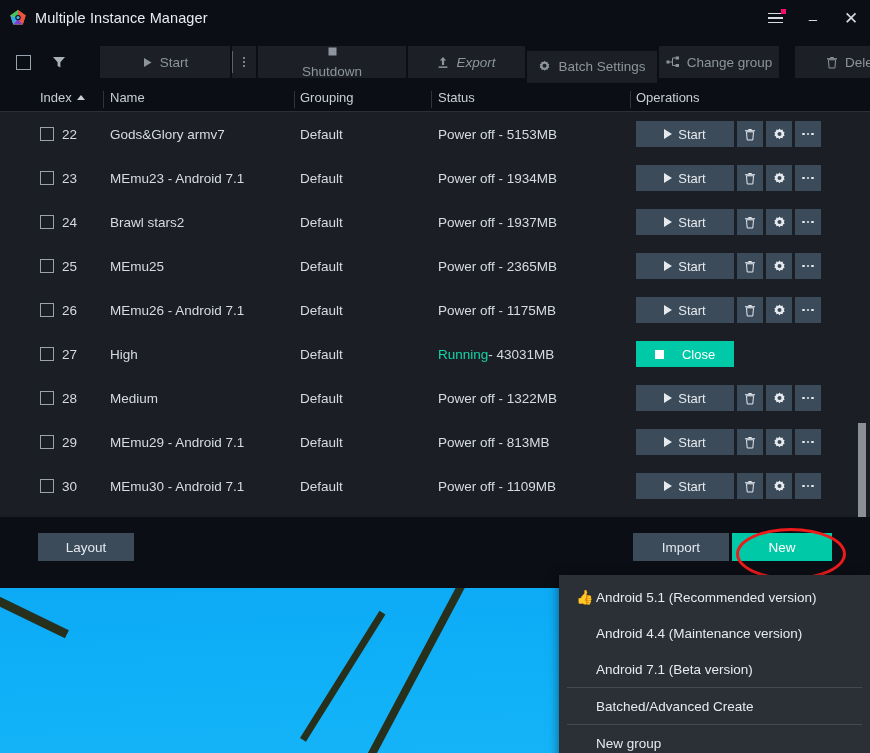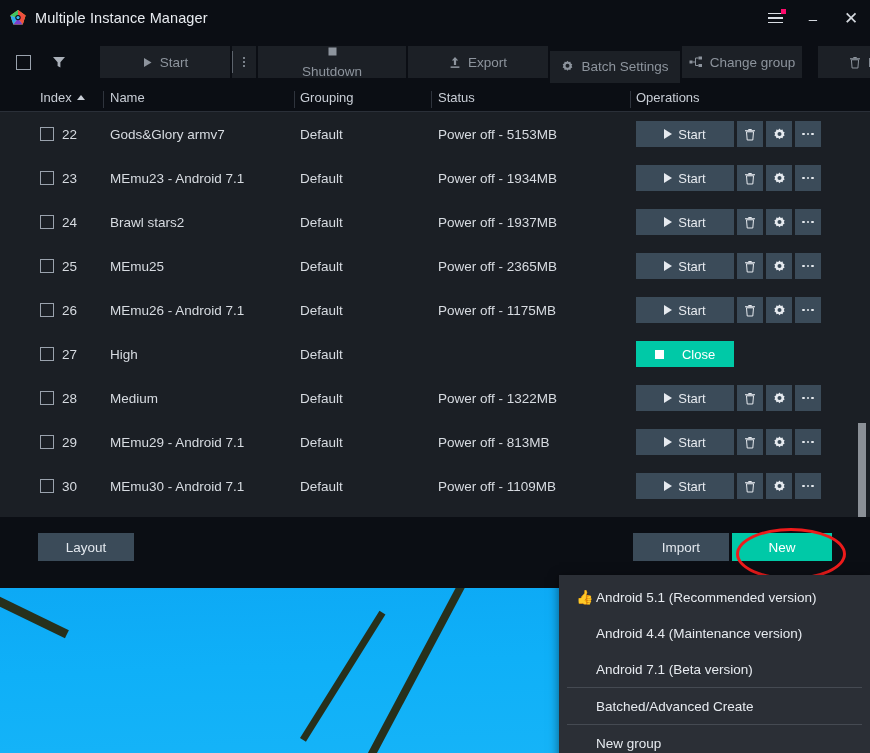--- a/index.html
+++ b/index.html
@@ -78,21 +78,21 @@
     height: 32px; width: 24px; background: #1c2026;
     display: flex; align-items: center; justify-content: center;
     position: relative;
   }
   .tb-start-split::before {
     content: ""; position: absolute; left: 0; top: 5px; bottom: 5px; width: 1px; background: #5c636c;
   }
   .vdots { display: flex; flex-direction: column; gap: 2px; }
   .vdots i { width: 2px; height: 2px; background: #9aa2ad; border-radius: 50%; }
   .tb-shutdown { width: 148px; flex-direction: column; }
-  .tb-export { width: 140px; }
+  .tb-export { width: 117px; font-style: italic; }
   .tb-batch { width: 130px; margin-top: 9px; }
   .tb-group { width: 120px; }
   .tb-delete { width: 120px; margin-left: 14px; }
 
   
   .table-head {
     position: relative; height: 24px; background: #0b0e14;
     border-bottom: 1px solid #2a2f38;
     color: #c9ced6; font-size: 13px;
   }
@@ -497,20 +497,24 @@
             </div>
           </div>
         </div>
         <div class="row">
           <div class="cell c-check">
             <span class="rowcheck"></span>
           </div>
           <div class="cell c-index">27</div>
           <div class="cell c-name">High</div>
           <div class="cell c-group">Default</div>
+          <div class="cell c-status">
+            <span class="status-running">Running</span>
+            <span> - 43031MB</span>
+          </div>
           <div class="cell c-ops">
             <div class="ops">
               <div class="btn-close">
                 <span class="sq"></span>
                 <span>Close</span>
               </div>
             </div>
           </div>
         </div>
         <div class="row">

